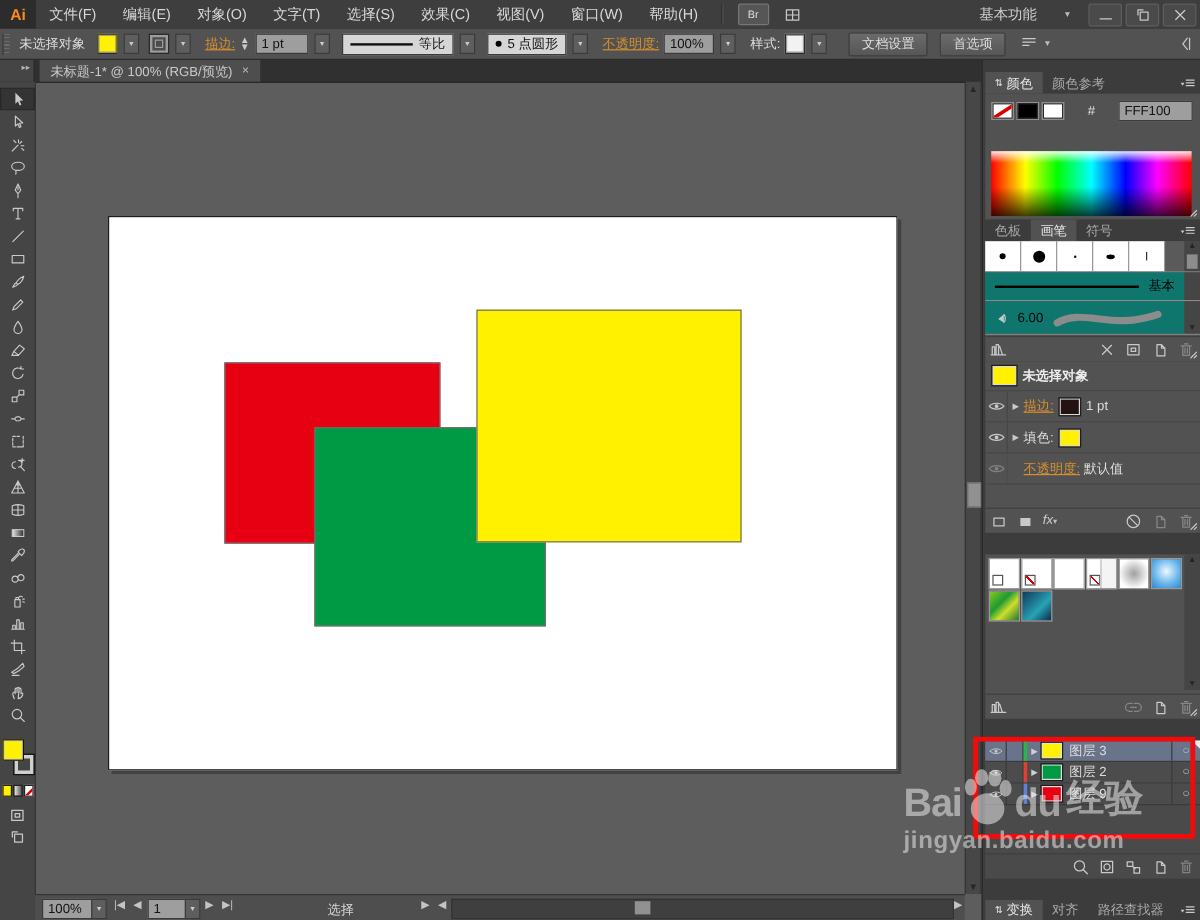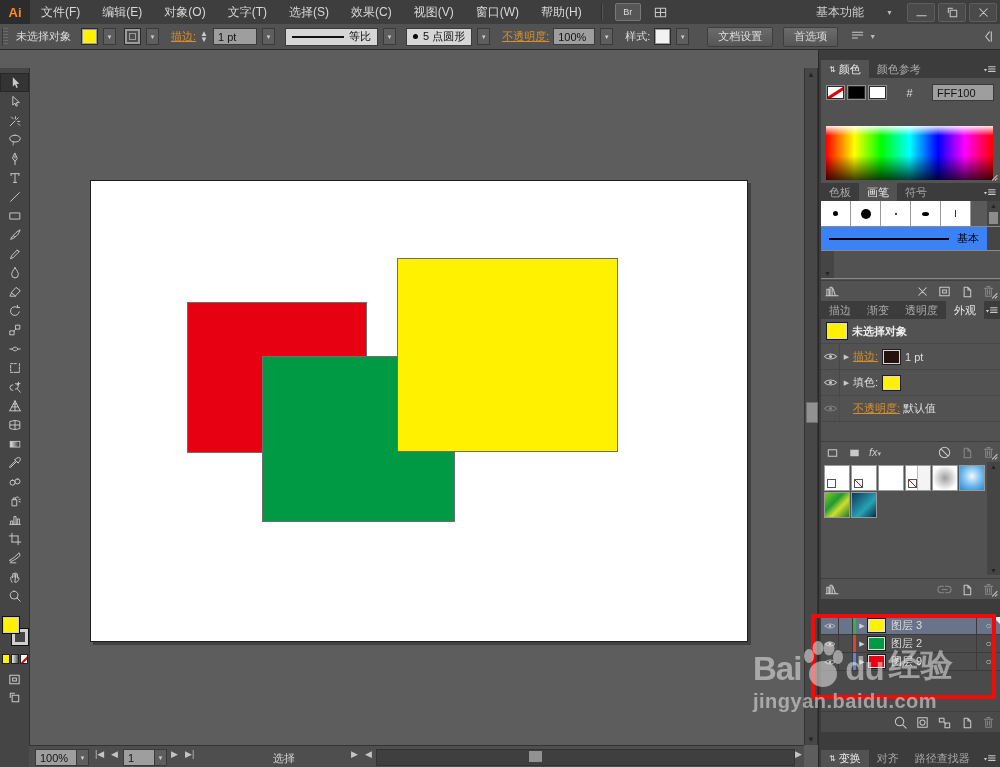--- a/index.html
+++ b/index.html
@@ -81,21 +81,21 @@
   #spectrum{position:absolute;left:5px;right:7px;top:48px;height:54px;
     background:linear-gradient(to bottom,rgba(255,255,255,.9),rgba(255,255,255,0) 18%,rgba(0,0,0,0) 55%,rgba(0,0,0,.75)),
     linear-gradient(to right,#ff0000,#ffff00 17%,#00ff00 33%,#00ffff 50%,#0000ff 67%,#ff00ff 83%,#ff0000);}
   
   #p-brushes{top:133px;}
   #p-brushes .pbody{height:100px;}
   .brow{display:flex;border-bottom:1px solid #8a8a8a;}
   .bcell{width:29px;height:25px;background:#fff;border-right:1px solid #999;display:flex;align-items:center;justify-content:center;}
   .bfill{flex:1;background:#5a5a5a;border-right:none;}
   .bsb{width:13px;background:#454545;position:relative;color:#242424;font-size:7px;}
-  .bwide{flex:1;height:23px;background:#3b82f6;display:flex;align-items:center;padding:0 8px;box-sizing:border-box;}
+  .bwide{flex:1;height:23px;background:#0f766e;display:flex;align-items:center;padding:0 8px;box-sizing:border-box;}
   .dot{background:#000;border-radius:50%;}
   .bline{flex:1;height:2px;background:#000;margin-right:8px;}
   .blabel{font-size:11px;color:#000;}
   
   #p-appear{top:251px;}
   #p-appear .pbody{height:143px;}
   .arow{display:flex;align-items:center;border-bottom:1px solid #474747;font-size:11px;color:#ddd;}
   .aeye{width:18px;align-self:stretch;border-right:1px solid #474747;display:flex;align-items:center;justify-content:center;}
   .atri{width:13px;text-align:center;font-size:7px;color:#c9c9c9;}
   .asw{width:15px;height:12px;border:1px solid #dadada;outline:1px solid #1d1d1d;margin:0 5px;}
@@ -236,20 +236,27 @@
       </span>
     <span class="caret">▼</span>
     <div class="spacer" style="flex:1;"></div>
     <span class="icn" style="margin-right:4px;">
         <svg width="15" height="15" viewBox="0 0 16 16">
           <path d="M9 3L5 8L9 13M11 3V13" fill="none" stroke="#c9c9c9" stroke-width="1.1" stroke-linecap="round" stroke-linejoin="round"></path>
         </svg>
       </span>
   </div>
 
+  <div id="tabbar">
+    <div id="toolhead">▸▸</div>
+    <div id="doctab">
+      <span>未标题-1* @ 100% (RGB/预览)</span>
+      <span class="close">×</span>
+    </div>
+  </div>
 
   <div id="toolbar">
     <div id="tool-list" style="padding-top:5px;">
         <div class="tool active">
           <span class="icn">
             <svg width="14" height="14" viewBox="0 0 16 16">
               <path d="M5.5 1.5L5.5 12L8 9.7L9.5 13.6L11.2 12.9L9.6 9L13 8.8Z" fill="#c9c9c9" stroke="none"></path>
             </svg>
           </span>
         </div>
@@ -567,20 +574,32 @@
             </div>
           </div>
         <div class="brow">
           <div class="bwide">
             <span class="bline"></span>
             <span class="blabel">基本</span>
           </div>
           <div class="bsb" style="height:23px;"></div>
         </div>
         <div class="brow">
+          <div class="bwide" style="height:27px;">
+            <span class="icn">
+                <svg width="15" height="15" viewBox="0 0 16 16">
+                  <path d="M3 9.5L8 5.5V12.5Z" fill="#c9c9c9" stroke="none"></path>
+                  <path d="M8 5.5C9.8 6.8 9.8 11.2 8 12.5" fill="none" stroke="#c9c9c9" stroke-width="1.1" stroke-linecap="round" stroke-linejoin="round"></path>
+                </svg>
+              </span>
+            <span class="blabel" style="margin-left:4px;">6.00</span>
+            <svg width="92" height="22" viewBox="0 0 92 22" style="margin-left:8px;">
+              <path d="M4 15 C 26 2, 48 22, 88 8" stroke="#8c8c8c" stroke-width="6" fill="none" stroke-linecap="round"></path>
+            </svg>
+          </div>
           <div class="bsb" style="height:27px;">
               <span style="position:absolute;bottom:1px;left:3px;">▼</span>
             </div>
         </div>
         <div class="pbar">
           <span class="icn">
               <svg width="15" height="15" viewBox="0 0 16 16">
                 <path d="M2 12.5V5.5H4.2V12.5M5.4 12.5V3.5H7.6V12.5M8.6 5L11 12.3M1 12.5H14" fill="none" stroke="#c9c9c9" stroke-width="1.1" stroke-linecap="round" stroke-linejoin="round"></path>
               </svg>
             </span>
@@ -609,42 +628,20 @@
           <span class="grip icn">
               <svg width="15" height="15" viewBox="0 0 16 16">
                 <path d="M9 14L14 9M12 14L14 12" fill="none" stroke="#c9c9c9" stroke-width="1.1" stroke-linecap="round" stroke-linejoin="round"></path>
               </svg>
             </span>
         </div>
       </div>
     </div>
 
     <div class="panel" id="p-appear">
-      <div class="ptabs" id="appear-tabs">
-          <div class="ptab">
-            <span>描边</span>
-          </div>
-          <div class="ptab">
-            <span>渐变</span>
-          </div>
-          <div class="ptab">
-            <span>透明度</span>
-          </div>
-          <div class="ptab active">
-            <span>外观</span>
-          </div>
-          <div class="pmenu">
-            <span class="icn">
-              <svg width="15" height="15" viewBox="0 0 16 16">
-                <path d="M2 7.5L5.4 7.5L3.7 10Z" fill="#c9c9c9" stroke="none"></path>
-                <path d="M7 5H14M7 7.5H14M7 10H14" fill="none" stroke="#c9c9c9" stroke-width="1.1" stroke-linecap="round" stroke-linejoin="round"></path>
-              </svg>
-            </span>
-          </div>
-        </div>
       <div class="pbody">
         <div class="arow" style="height:24px;">
           <div class="asw" style="background:#FFF100;width:18px;height:14px;margin-left:6px;"></div>
           <b style="color:#ececec;">未选择对象</b>
         </div>
         <div class="arow" style="height:25px;">
           <div class="aeye">
               <span class="icn">
                 <svg width="15" height="15" viewBox="0 0 16 16">
                   <path d="M1.5 8C4.5 4.5 11.5 4.5 14.5 8C11.5 11.5 4.5 11.5 1.5 8Z" fill="none" stroke="#c9c9c9" stroke-width="1.1" stroke-linecap="round" stroke-linejoin="round"></path>

